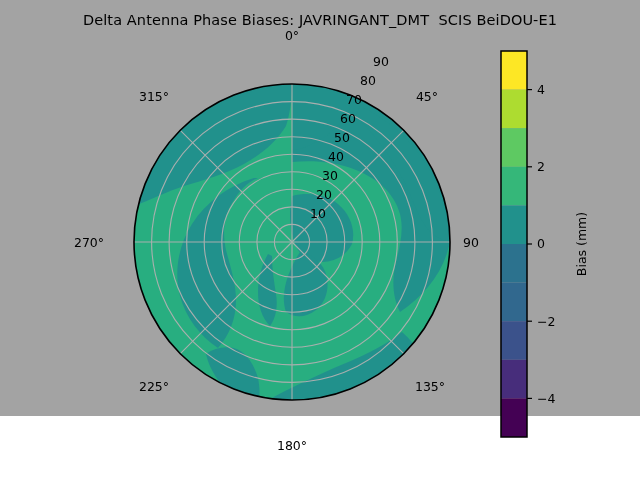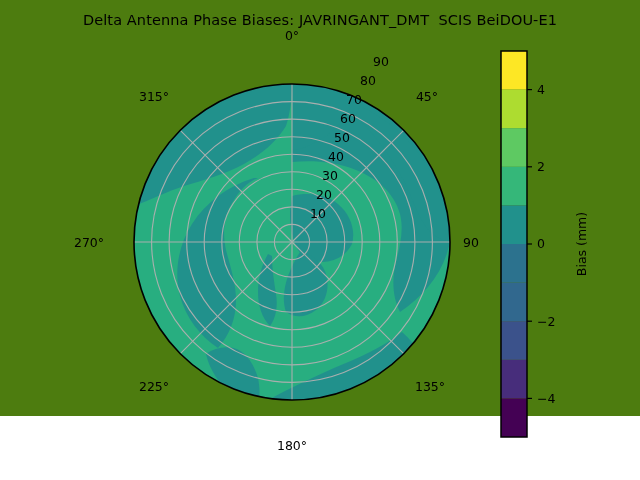--- a/index.html
+++ b/index.html
@@ -11,21 +11,21 @@
     width: 640px;
     height: 480px;
     overflow: hidden;
     font-family: "DejaVu Sans", sans-serif;
     color: #000000;
   }
   #figure {
     position: relative;
     width: 640px;
     height: 416px;
-    background: #4d7c0f;
+    background: #a3a3a3;
   }
   #chart-title {
     position: absolute;
     left: 0;
     top: 12px;
     width: 640px;
     text-align: center;
     font-size: 14.5px;
     color: #000000;
     letter-spacing: 0.1px;

